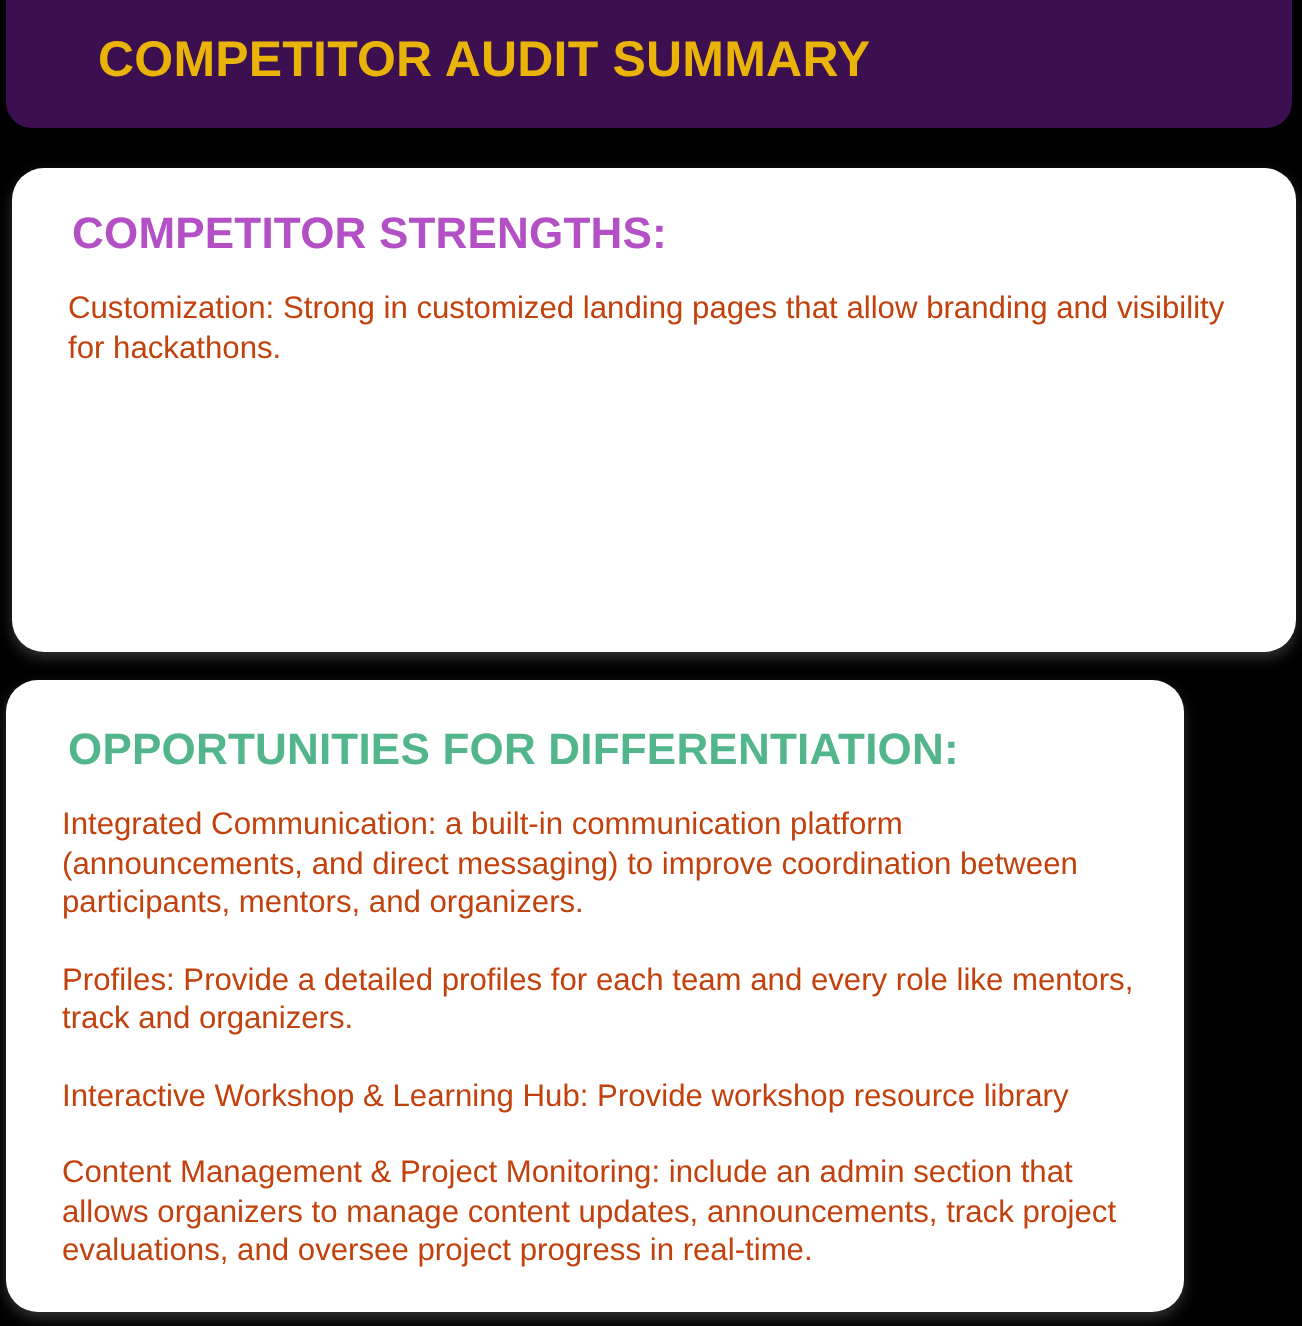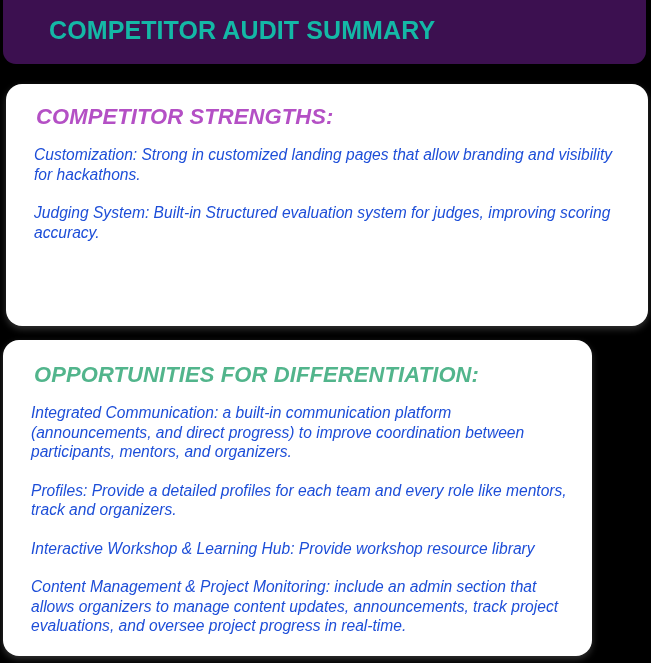--- a/index.html
+++ b/index.html
@@ -33,33 +33,32 @@
     border-radius: 0 0 13px 13px;
     box-sizing: border-box;
   }
   .title-banner-text {
     position: absolute;
     left: 46px;
     top: 16px;
     font-size: 25px;
     font-weight: bold;
     letter-spacing: 0.1px;
-    color: #14b8a6;
+    color: #eab308;
     white-space: nowrap;
   }
 
   
   .card {
     position: absolute;
     background: #ffffff;
     border-radius: 16px;
     box-shadow: 0 3px 7px rgba(255,255,255,0.20);
     box-sizing: border-box;
     overflow: hidden;
-    font-style: italic;
   }
   .card-strengths {
     left: 6px;
     top: 84px;
     width: 642px;
     height: 242px;
   }
   .card-opportunities {
     left: 3px;
     top: 340px;
@@ -89,46 +88,45 @@
     position: absolute;
     left: 28px;
     right: 18px;
   }
   .body-strengths { top: 61px; }
   .body-opportunities { top: 63px; right: 20px; }
 
   .para {
     font-size: 15.6px;
     line-height: 19.5px;
-    color: #1d4ed8;
+    color: #c2410c;
     margin: 0 0 19px 0;
     text-align: left;
   }
   .para:last-child { margin-bottom: 0; }
 </style>
 </head>
 <body>
 
 <div class="slide">
 
   <div class="title-banner">
     <div class="title-banner-text">COMPETITOR AUDIT SUMMARY</div>
   </div>
 
   <div class="card card-strengths">
     <div class="card-heading heading-strengths">COMPETITOR STRENGTHS:</div>
     <div class="body-block body-strengths">
       <p class="para">Customization: Strong in customized landing pages that allow branding and visibility for hackathons.</p>
-      <p class="para">Judging System: Built-in Structured evaluation system for judges, improving scoring accuracy.</p>
     </div>
   </div>
 
   <div class="card card-opportunities">
     <div class="card-heading heading-opportunities">OPPORTUNITIES FOR DIFFERENTIATION:</div>
     <div class="body-block body-opportunities">
-      <p class="para">Integrated Communication: a built-in communication platform (announcements, and direct progress) to improve coordination between participants, mentors, and organizers.</p>
+      <p class="para">Integrated Communication: a built-in communication platform (announcements, and direct messaging) to improve coordination between participants, mentors, and organizers.</p>
       <p class="para">Profiles: Provide a detailed profiles for each team and every role like mentors, track and organizers.</p>
       <p class="para">Interactive Workshop &amp; Learning Hub: Provide workshop resource library</p>
       <p class="para">Content Management &amp; Project Monitoring: include an admin section that allows organizers to manage content updates, announcements, track project evaluations, and oversee project progress in real-time.</p>
     </div>
   </div>
 
 </div>
 
 </body></html>

